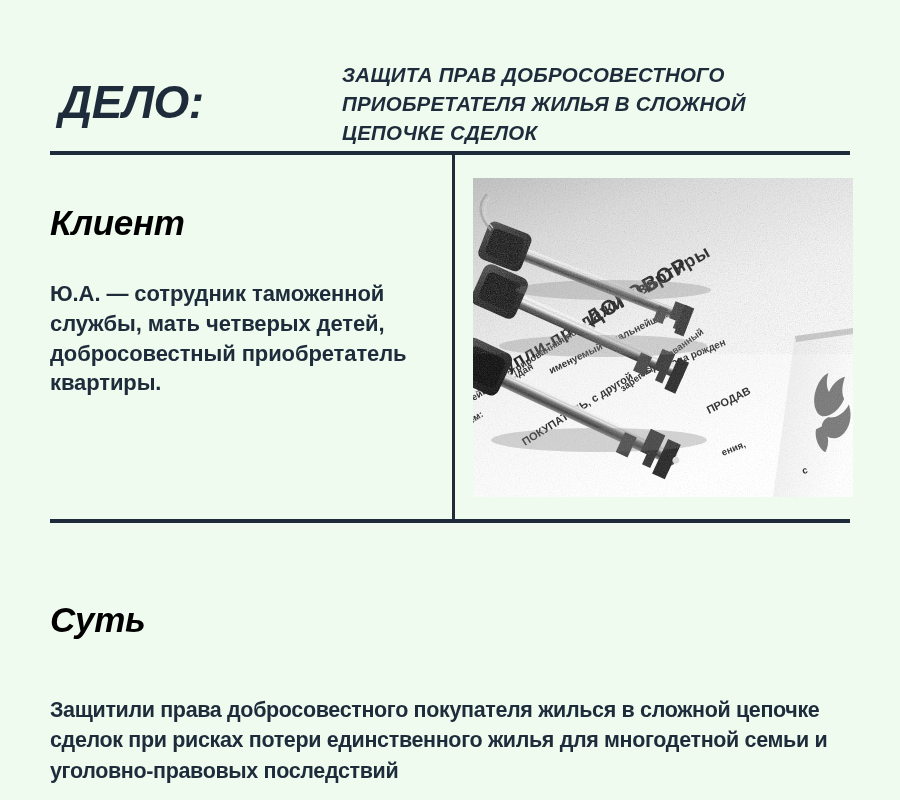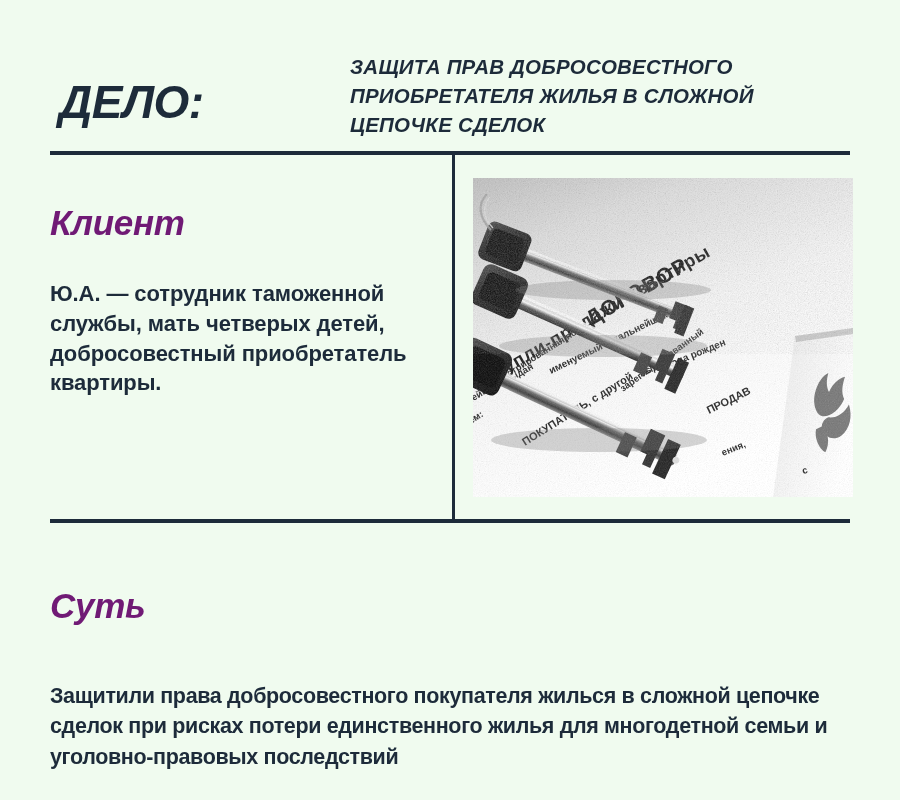--- a/index.html
+++ b/index.html
@@ -45,21 +45,21 @@
     white-space: nowrap;
   }
   .header-subtitle {
     width: 500px;
     font-size: 20.5px;
     font-weight: 700;
     font-style: italic;
     line-height: 1.42;
     letter-spacing: 0.2px;
     text-transform: uppercase;
-    margin: 0;
+    margin: 8px;
     color: #1d2b3a;
   }
 
   
   .rule {
     position: absolute;
     background: #1d2b3a;
   }
   .rule-top {
     left: 50px;
@@ -87,21 +87,21 @@
     top: 205px;
     width: 370px;
   }
   .section-heading {
     font-size: 35px;
     font-weight: 700;
     font-style: italic;
     line-height: 1.05;
     letter-spacing: -0.3px;
     margin: 0;
-    color: #701a75;
+    color: #000000;
   }
   .client-body {
     margin: 37px 0 0 0;
     font-size: 22px;
     font-weight: 700;
     line-height: 1.36;
     letter-spacing: -0.1px;
     color: #1d2b3a;
   }
 
@@ -123,21 +123,21 @@
   .photo svg {
     display: block;
     width: 100%;
     height: 100%;
   }
 
   
   .essence-col {
     position: absolute;
     left: 50px;
-    top: 588px;
+    top: 602px;
     width: 810px;
   }
   .essence-body {
     margin: 56px 0 0 0;
     font-size: 21.5px;
     font-weight: 700;
     line-height: 1.42;
     letter-spacing: -0.35px;
     color: #1d2b3a;
   }

